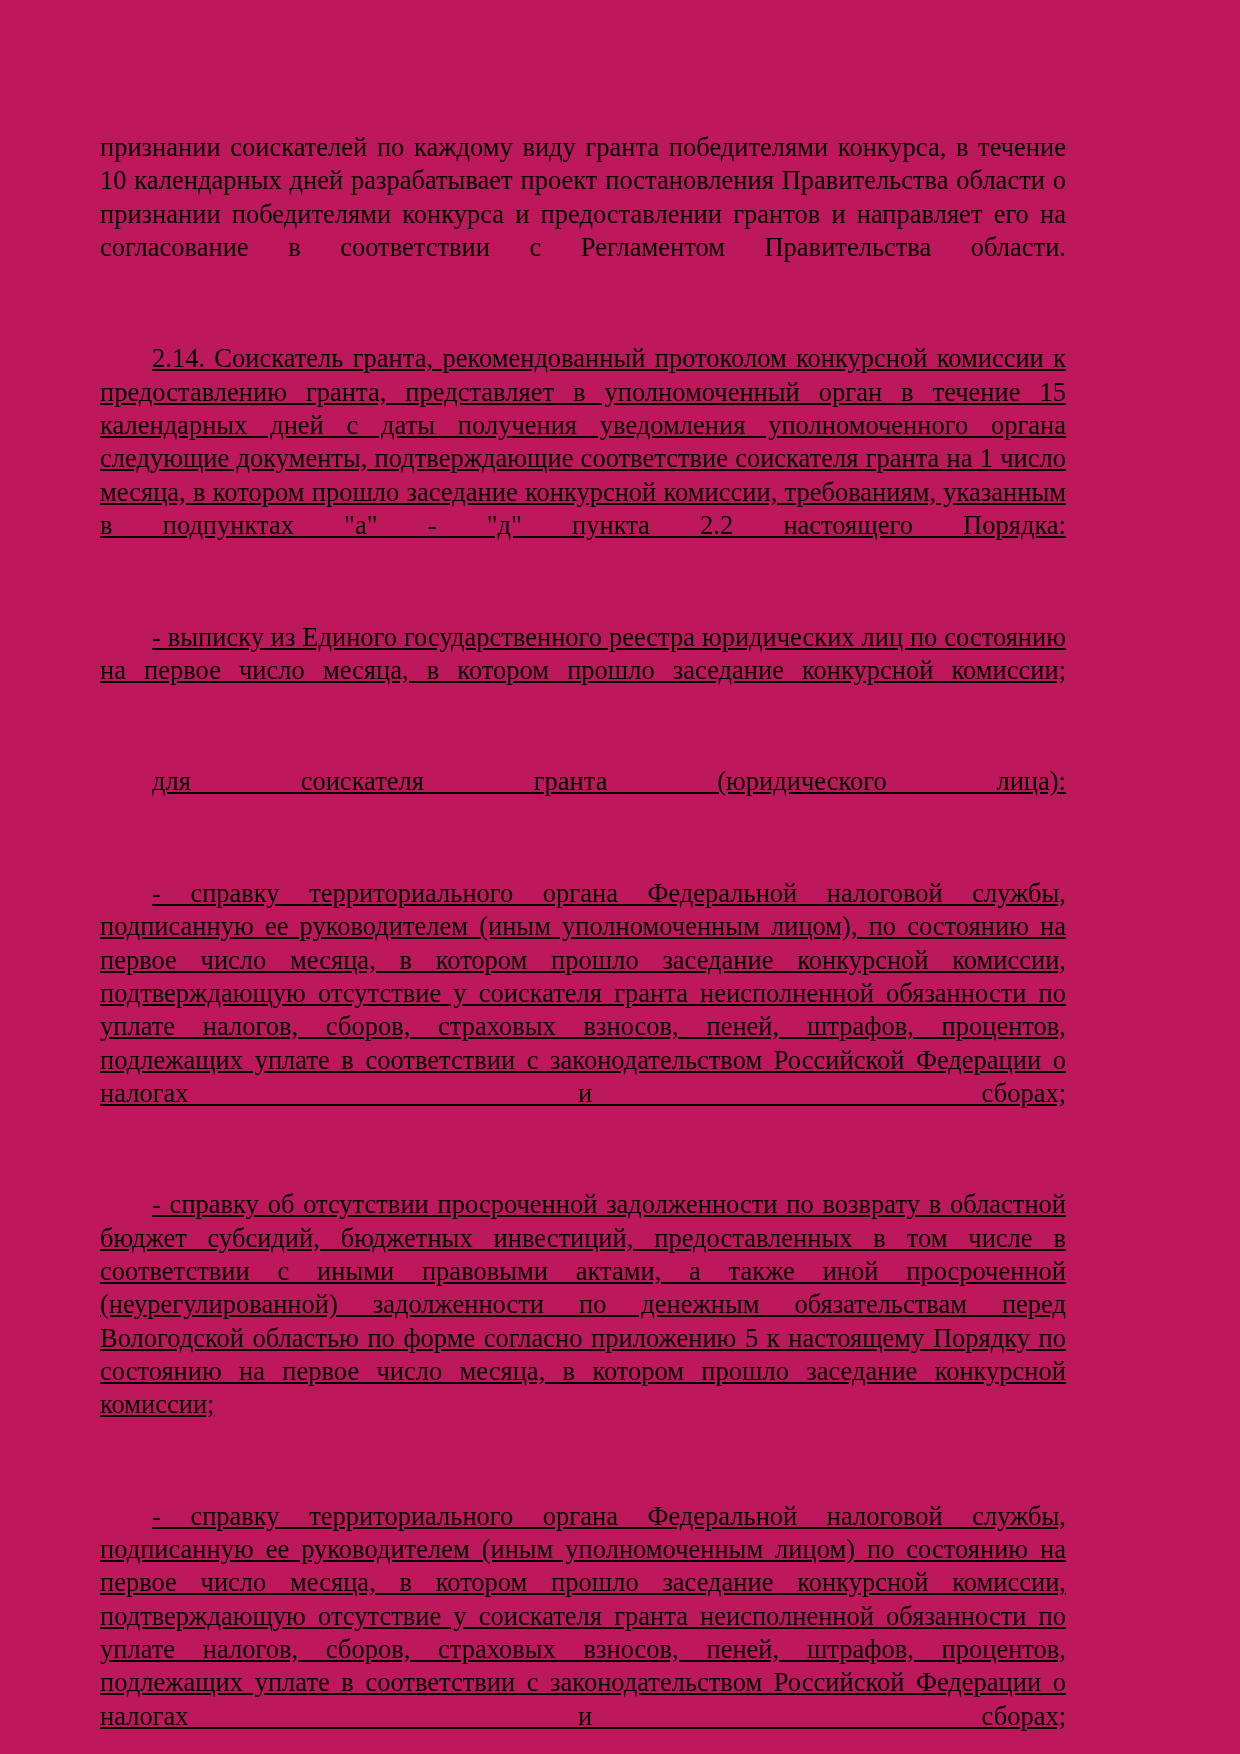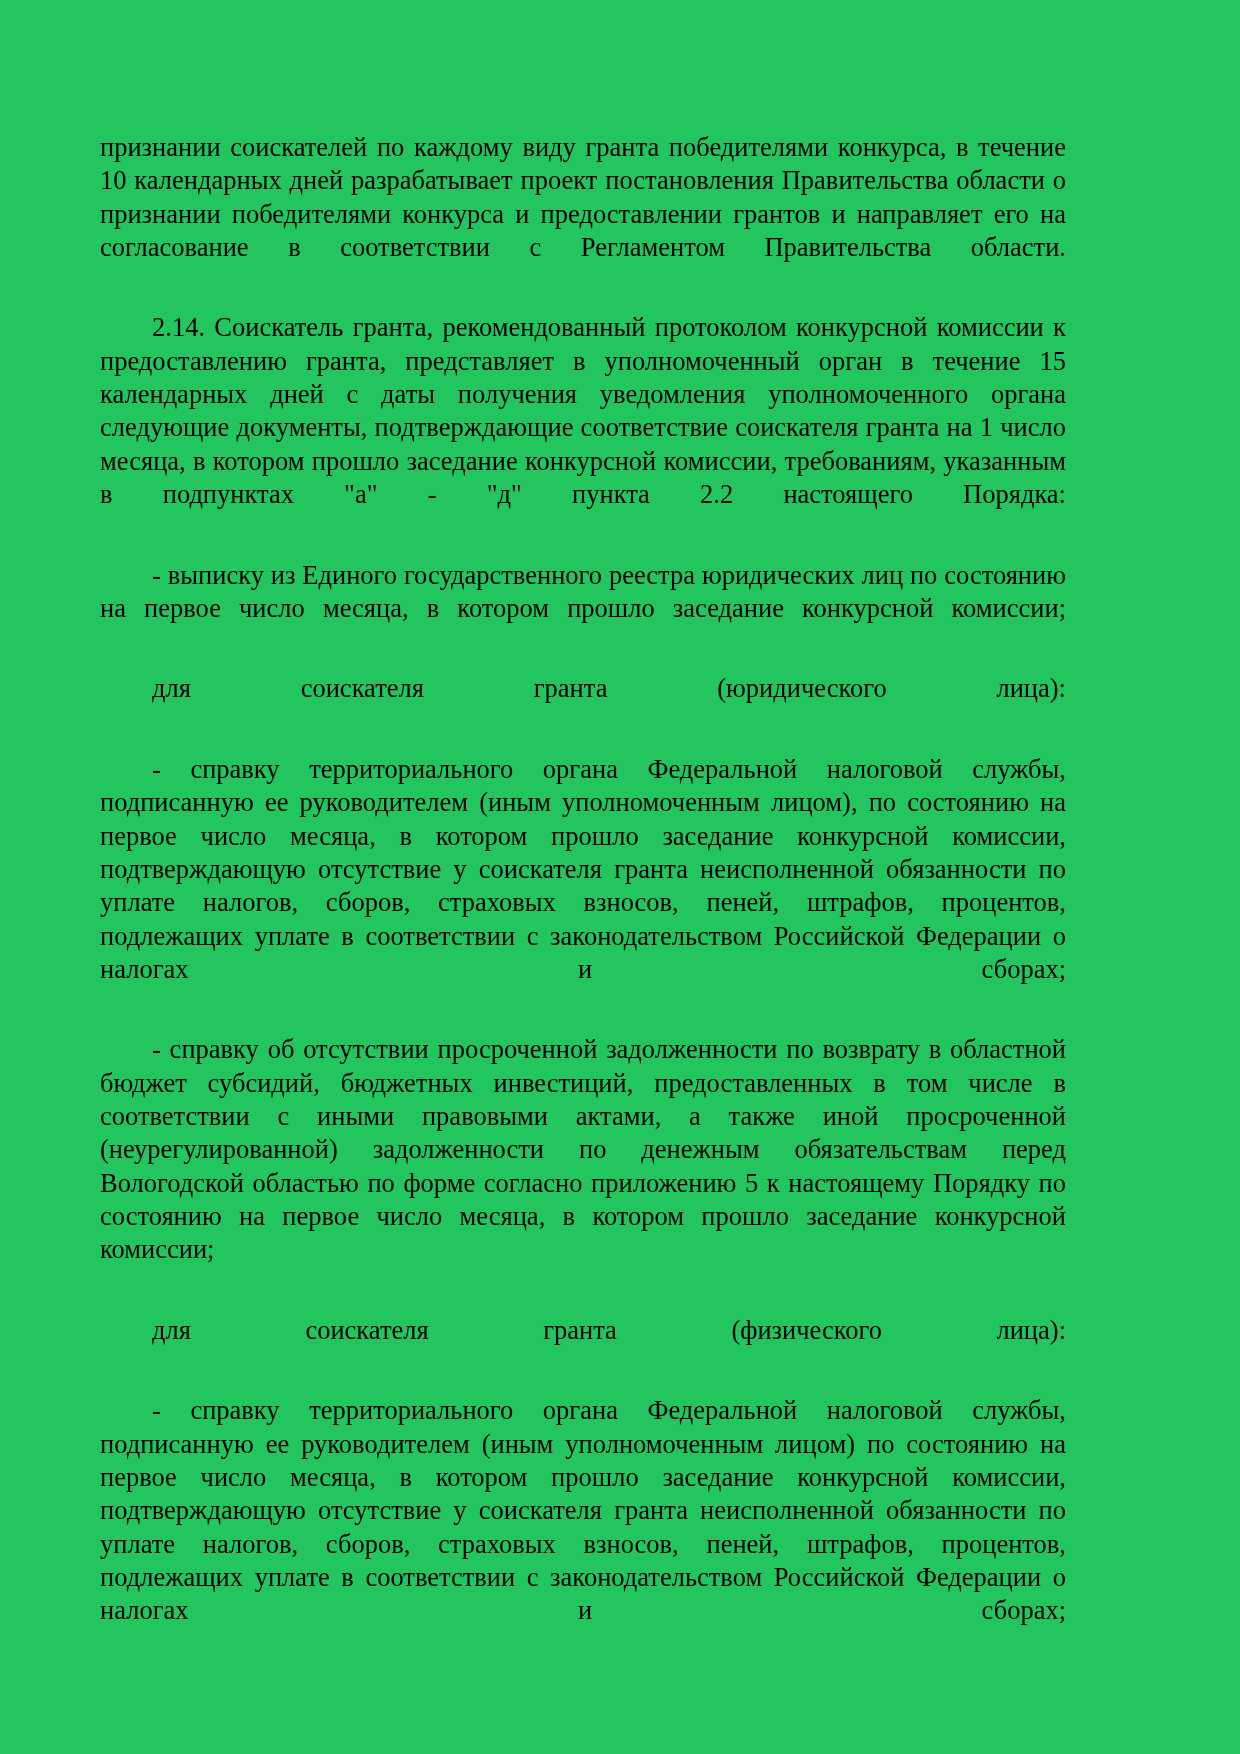--- a/index.html
+++ b/index.html
@@ -6,21 +6,21 @@
   html, body {
     margin: 0;
     padding: 0;
     background: #ffffff;
   }
 
   .page {
     position: relative;
     width: 1240px;
     height: 1754px;
-    background: #22c55e;
+    background: #be185d;
     margin: 0 auto;
     overflow: hidden;
     box-sizing: border-box;
   }
 
   .text-column {
     position: absolute;
     left: 100px;
     top: 131px;
     width: 966px;
@@ -45,21 +45,22 @@
     text-indent: 0;
   }
 
   
   .para.indent {
     text-indent: 52px;
   }
 
   
   .para + .para {
-    margin-top: 14px;
+    margin-top: 45px;
+    text-decoration: underline;
   }
 
   
   .para::after {
     content: "";
     display: inline-block;
     width: 100%;
   }
 </style>
 </head>
@@ -73,18 +74,17 @@
     <p class="para indent">2.14. Соискатель гранта, рекомендованный протоколом конкурсной комиссии к предоставлению гранта, представляет в уполномоченный орган в течение 15 календарных дней с даты получения уведомления уполномоченного органа следующие документы, подтверждающие соответствие соискателя гранта на 1 число месяца, в котором прошло заседание конкурсной комиссии, требованиям, указанным в подпунктах "а" - "д" пункта 2.2 настоящего Порядка:</p>
 
     <p class="para indent">- выписку из Единого государственного реестра юридических лиц по состоянию на первое число месяца, в котором прошло заседание конкурсной комиссии;</p>
 
     <p class="para indent">для соискателя гранта (юридического лица):</p>
 
     <p class="para indent">- справку территориального органа Федеральной налоговой службы, подписанную ее руководителем (иным уполномоченным лицом), по состоянию на первое число месяца, в котором прошло заседание конкурсной комиссии, подтверждающую отсутствие у соискателя гранта неисполненной обязанности по уплате налогов, сборов, страховых взносов, пеней, штрафов, процентов, подлежащих уплате в соответствии с законодательством Российской Федерации о налогах и сборах;</p>
 
     <p class="para indent">- справку об отсутствии просроченной задолженности по возврату в областной бюджет субсидий, бюджетных инвестиций, предоставленных в том числе в соответствии с иными правовыми актами, а также иной просроченной (неурегулированной) задолженности по денежным обязательствам перед Вологодской областью по форме согласно приложению 5 к настоящему Порядку по состоянию на первое число месяца, в котором прошло заседание конкурсной комиссии;</p>
 
-    <p class="para indent">для соискателя гранта (физического лица):</p>
 
     <p class="para indent">- справку территориального органа Федеральной налоговой службы, подписанную ее руководителем (иным уполномоченным лицом) по состоянию на первое число месяца, в котором прошло заседание конкурсной комиссии, подтверждающую отсутствие у соискателя гранта неисполненной обязанности по уплате налогов, сборов, страховых взносов, пеней, штрафов, процентов, подлежащих уплате в соответствии с законодательством Российской Федерации о налогах и сборах;</p>
 
   </div>
 </div>
 
 </body></html>

